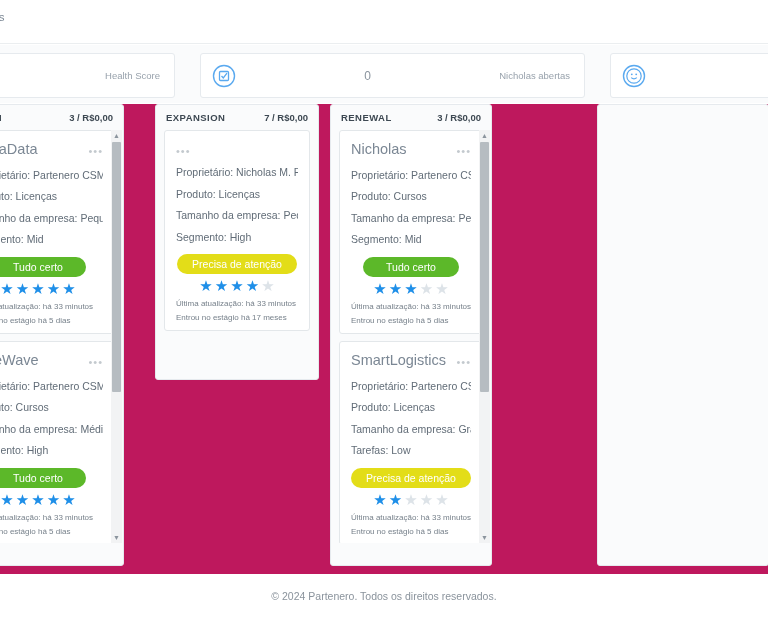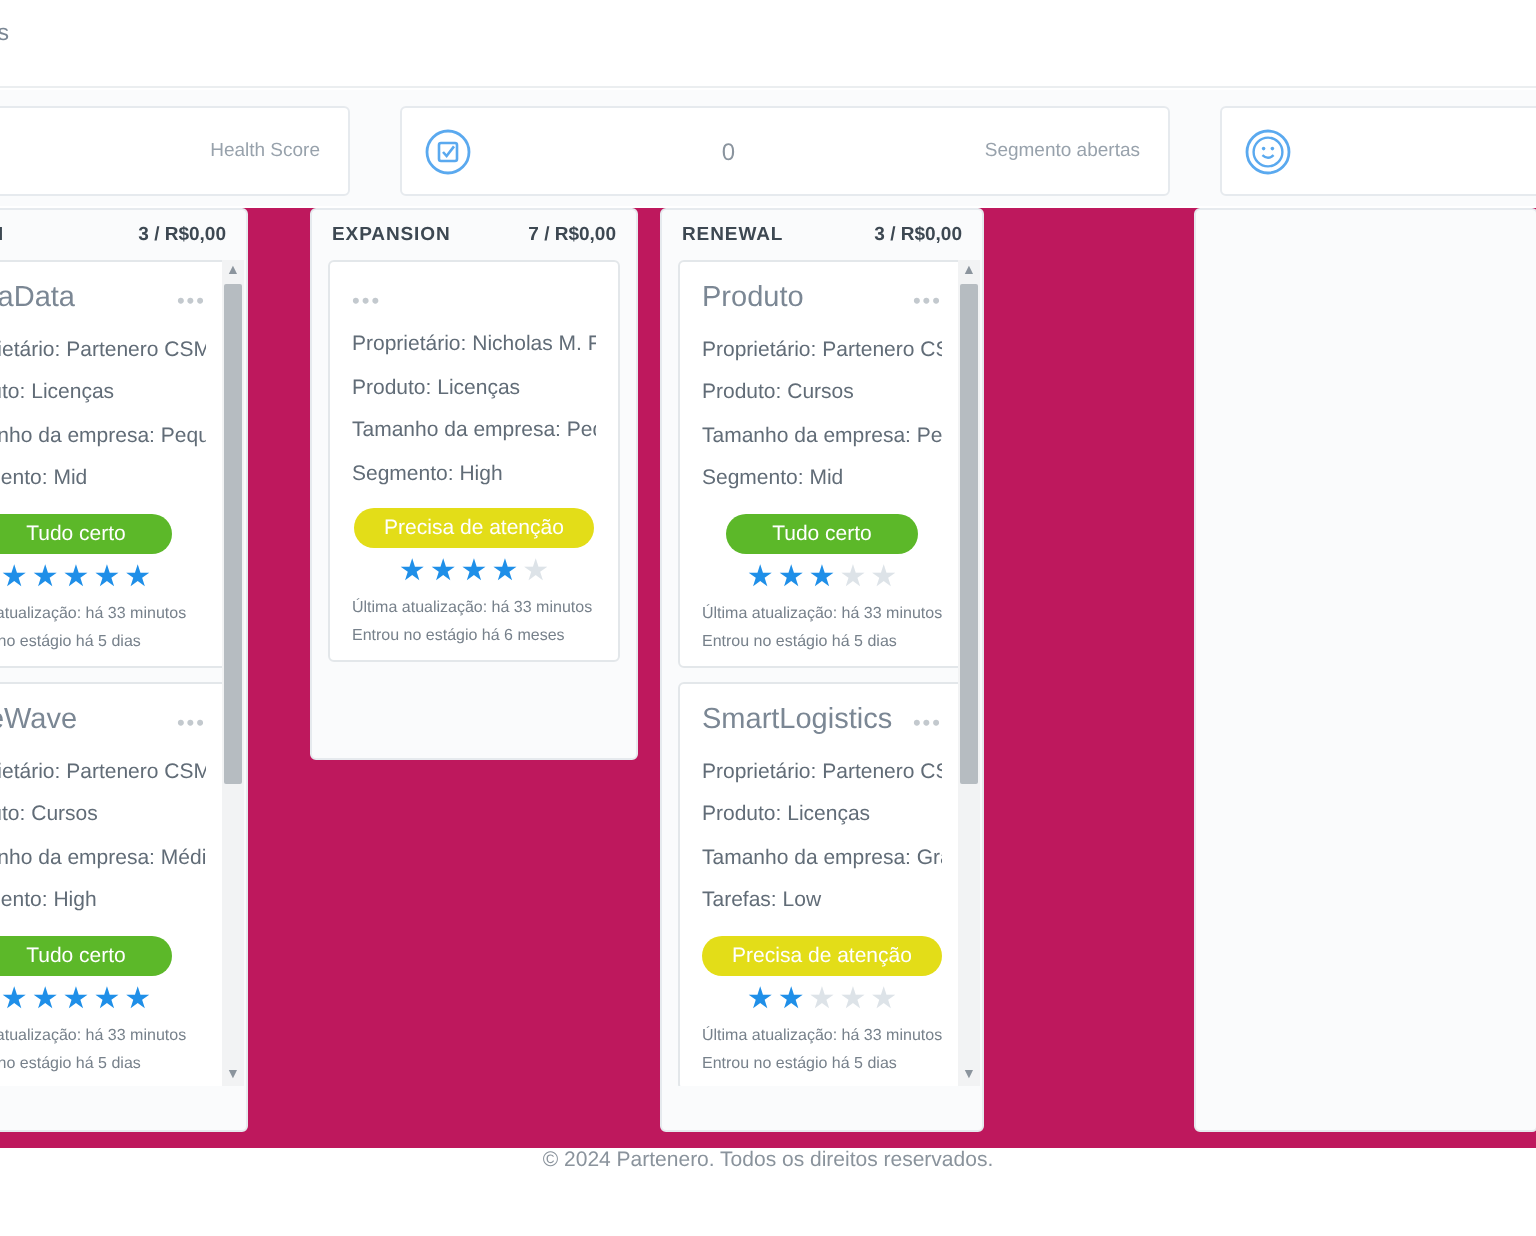--- a/index.html
+++ b/index.html
@@ -126,21 +126,21 @@
   .star.on  { color: #1f8fe8; }
   .star.off { color: #dde3e8; }
   .tiny {
     font-size: 8px; color: #77818b; margin-top: 6px; white-space: nowrap;
   }
   .tiny.t2 { margin-top: 5px; }
 
   
   .footer {
     position: absolute; left: 0; bottom: 0; width: 768px; height: 44px;
-    display: flex; align-items: flex-start; justify-content: center;
+    display: flex; align-items: center; justify-content: center;
     background: #ffffff;
   }
   .footer span { font-size: 10.5px; color: #8a939c; }
 </style>
 </head>
 <body>
 
 <div class="page">
 
   <div class="crumb-bar">
@@ -157,21 +157,21 @@
 
     <div class="stat-card c2">
       <span class="stat-ico">
         <svg viewBox="0 0 24 24" width="24" height="24">
             <circle cx="12" cy="12" r="10.5" fill="none" stroke="#5aa9ef" stroke-width="1.4"></circle>
             <rect x="7.5" y="7.5" width="9" height="9" rx="1" fill="none" stroke="#5aa9ef" stroke-width="1.3"></rect>
             <path d="M9.5 12 L11.3 14 L15 9.2" fill="none" stroke="#5aa9ef" stroke-width="1.3"></path>
           </svg>
       </span>
       <span class="stat-val">0</span>
-      <span class="stat-lbl">Segmento abertas</span>
+      <span class="stat-lbl">Nicholas abertas</span>
     </div>
 
     <div class="stat-card c3">
       <span class="stat-ico">
         <svg viewBox="0 0 24 24" width="24" height="24">
             <circle cx="12" cy="12" r="10.5" fill="none" stroke="#5aa9ef" stroke-width="1.4"></circle>
             <circle cx="12" cy="12" r="7.2" fill="none" stroke="#5aa9ef" stroke-width="1.2"></circle>
             <circle cx="9.8" cy="10.3" r=".9" fill="#5aa9ef"></circle>
             <circle cx="14.2" cy="10.3" r=".9" fill="#5aa9ef"></circle>
             <path d="M9.2 13.6 Q12 16.2 14.8 13.6" fill="none" stroke="#5aa9ef" stroke-width="1.2"></path>
@@ -260,33 +260,33 @@
               <span class="pill" style="background: rgb(227, 221, 24);">Precisa de atenção</span>
             </div>
             <div class="stars">
               <span class="star on">★</span>
               <span class="star on">★</span>
               <span class="star on">★</span>
               <span class="star on">★</span>
               <span class="star off">★</span>
             </div>
             <div class="tiny">Última atualização: há 33 minutos</div>
-            <div class="tiny t2">Entrou no estágio há 6 meses</div>
+            <div class="tiny t2">Entrou no estágio há 17 meses</div>
           </div>
         </div>
       </div>
       <div class="col k2">
         <div class="col-head">
           <span class="col-title">RENEWAL</span>
           <span class="col-count">3 / R$0,00</span>
         </div>
         <div class="col-body">
           <div class="card">
             <div class="card-top">
-              <div class="card-name">Produto</div>
+              <div class="card-name">Nicholas</div>
               <div class="dots">•••</div>
             </div>
             <div class="meta">Proprietário: Partenero CSM</div>
             <div class="meta">Produto: Cursos</div>
             <div class="meta">Tamanho da empresa: Peque...</div>
             <div class="meta">Segmento: Mid</div>
             <div class="pill-wrap">
               <span class="pill" style="background: rgb(92, 184, 41);">Tudo certo</span>
             </div>
             <div class="stars">

